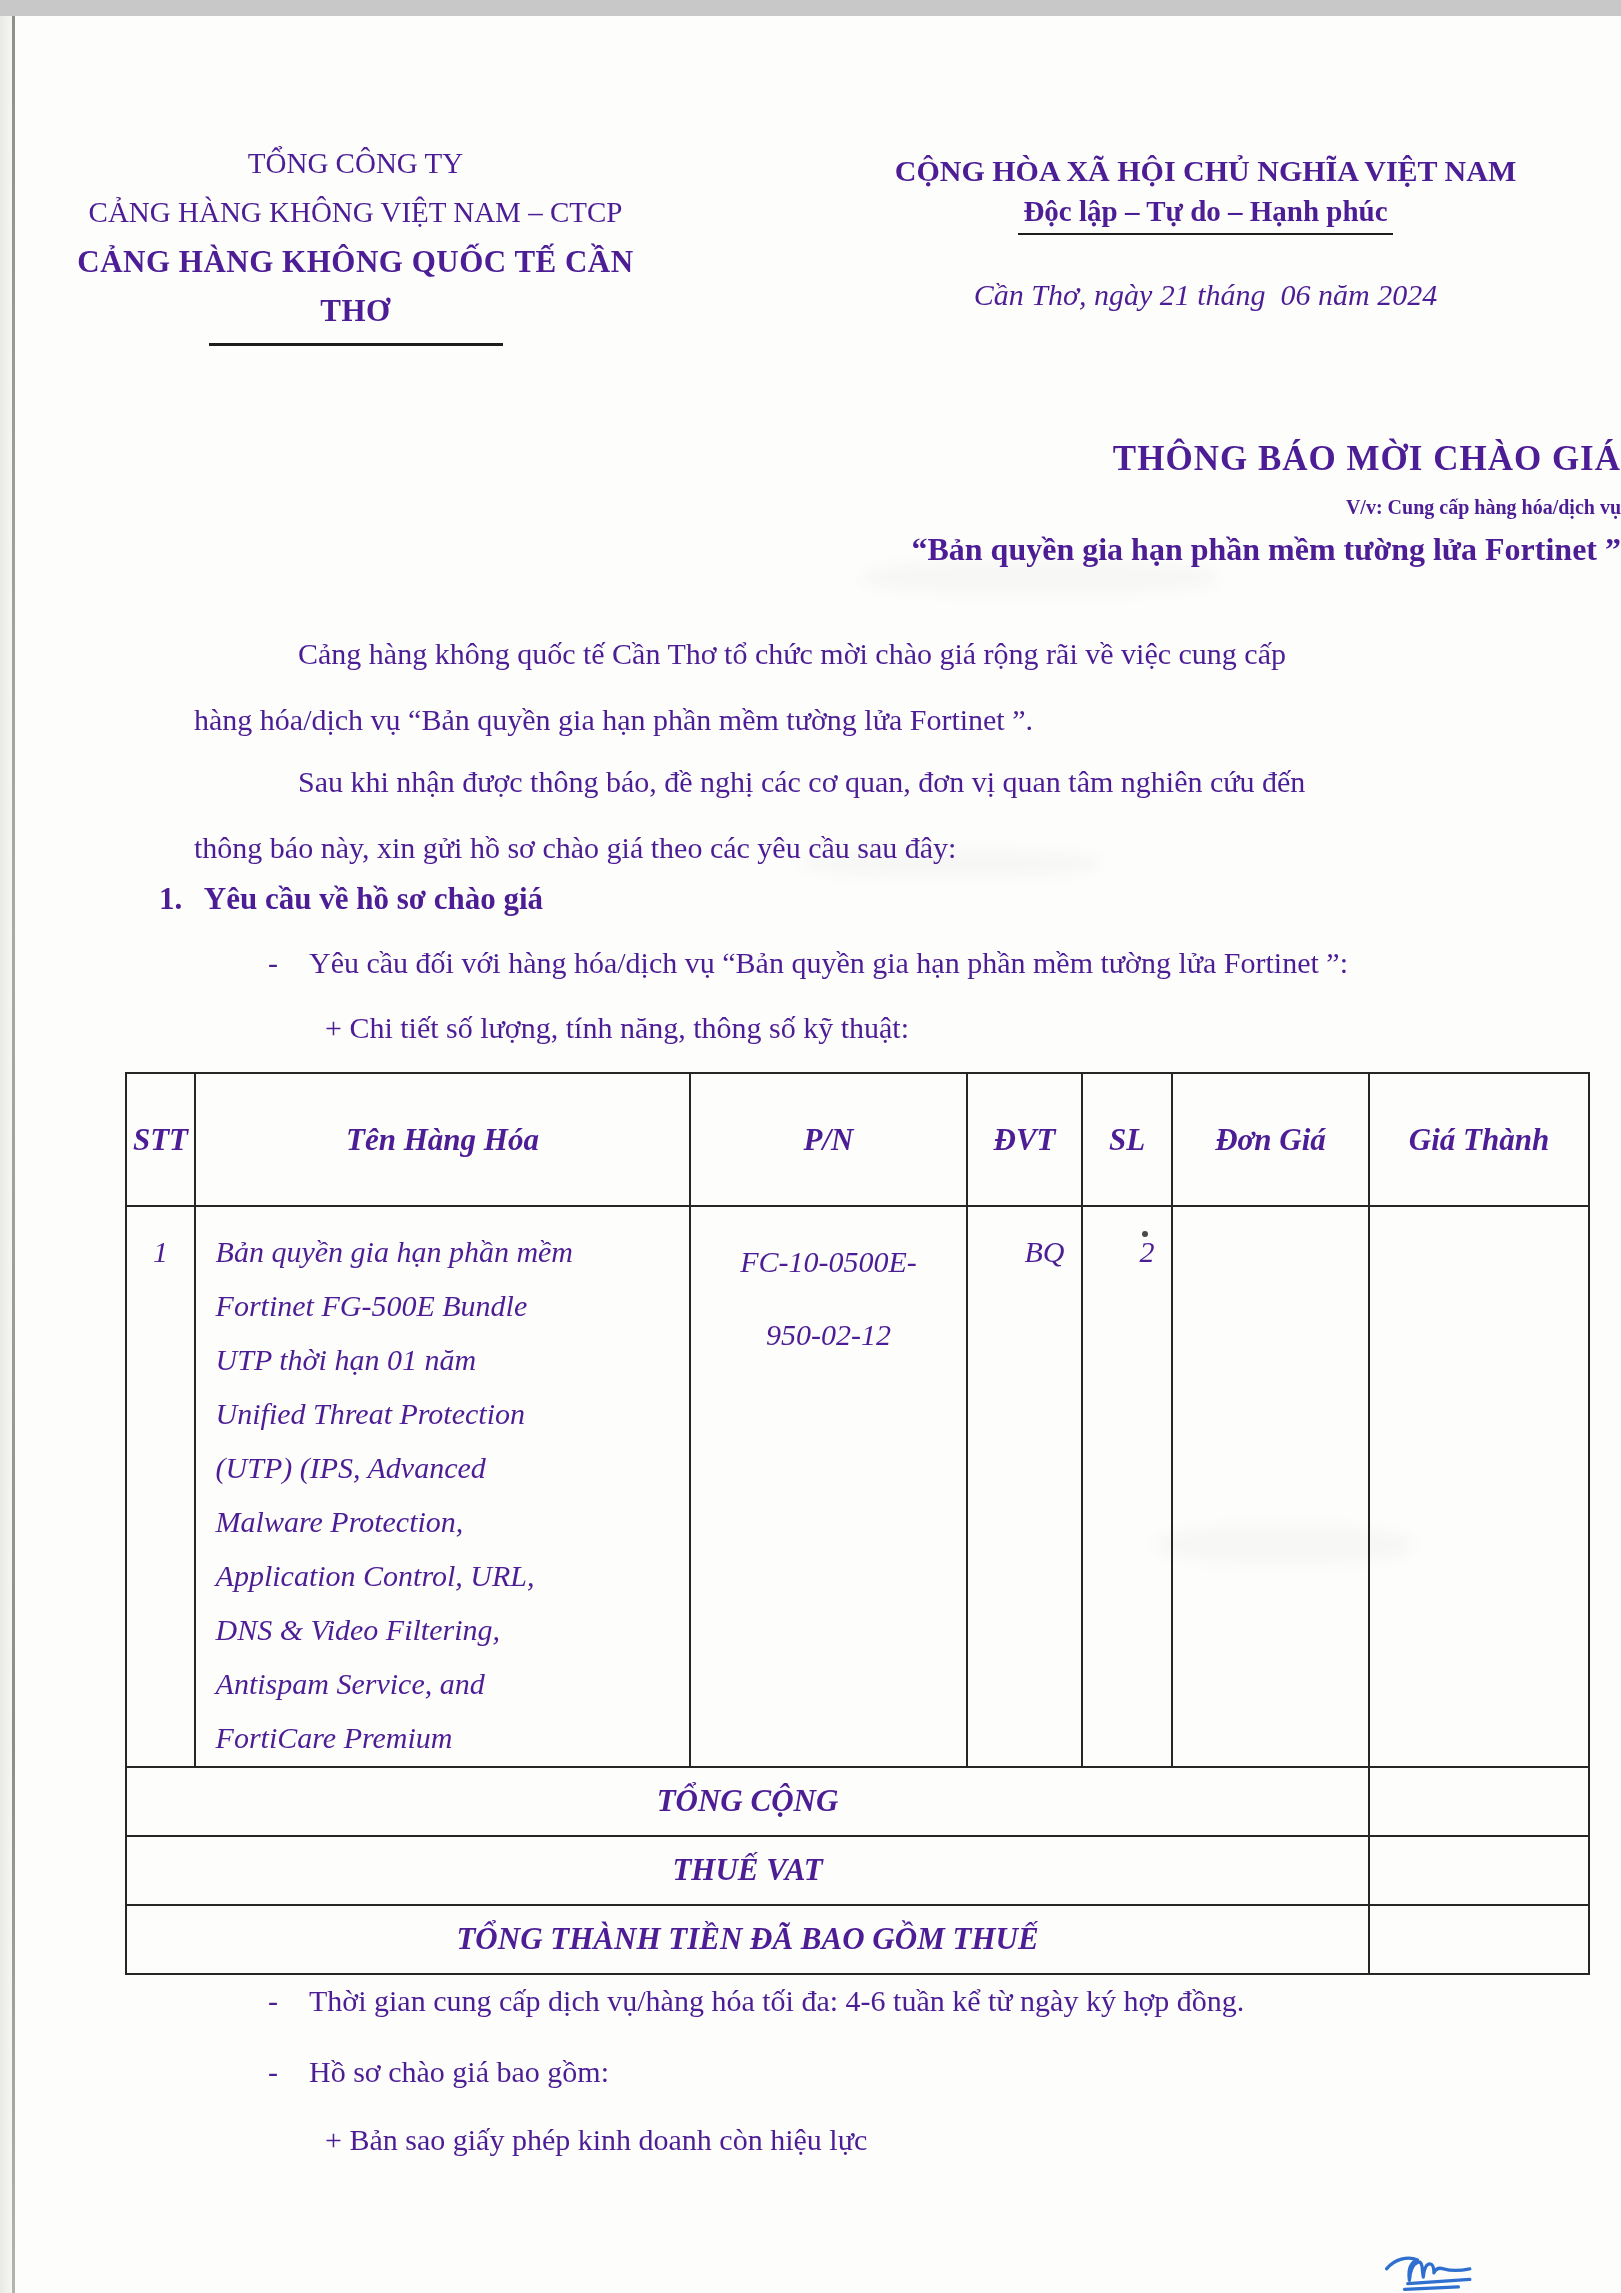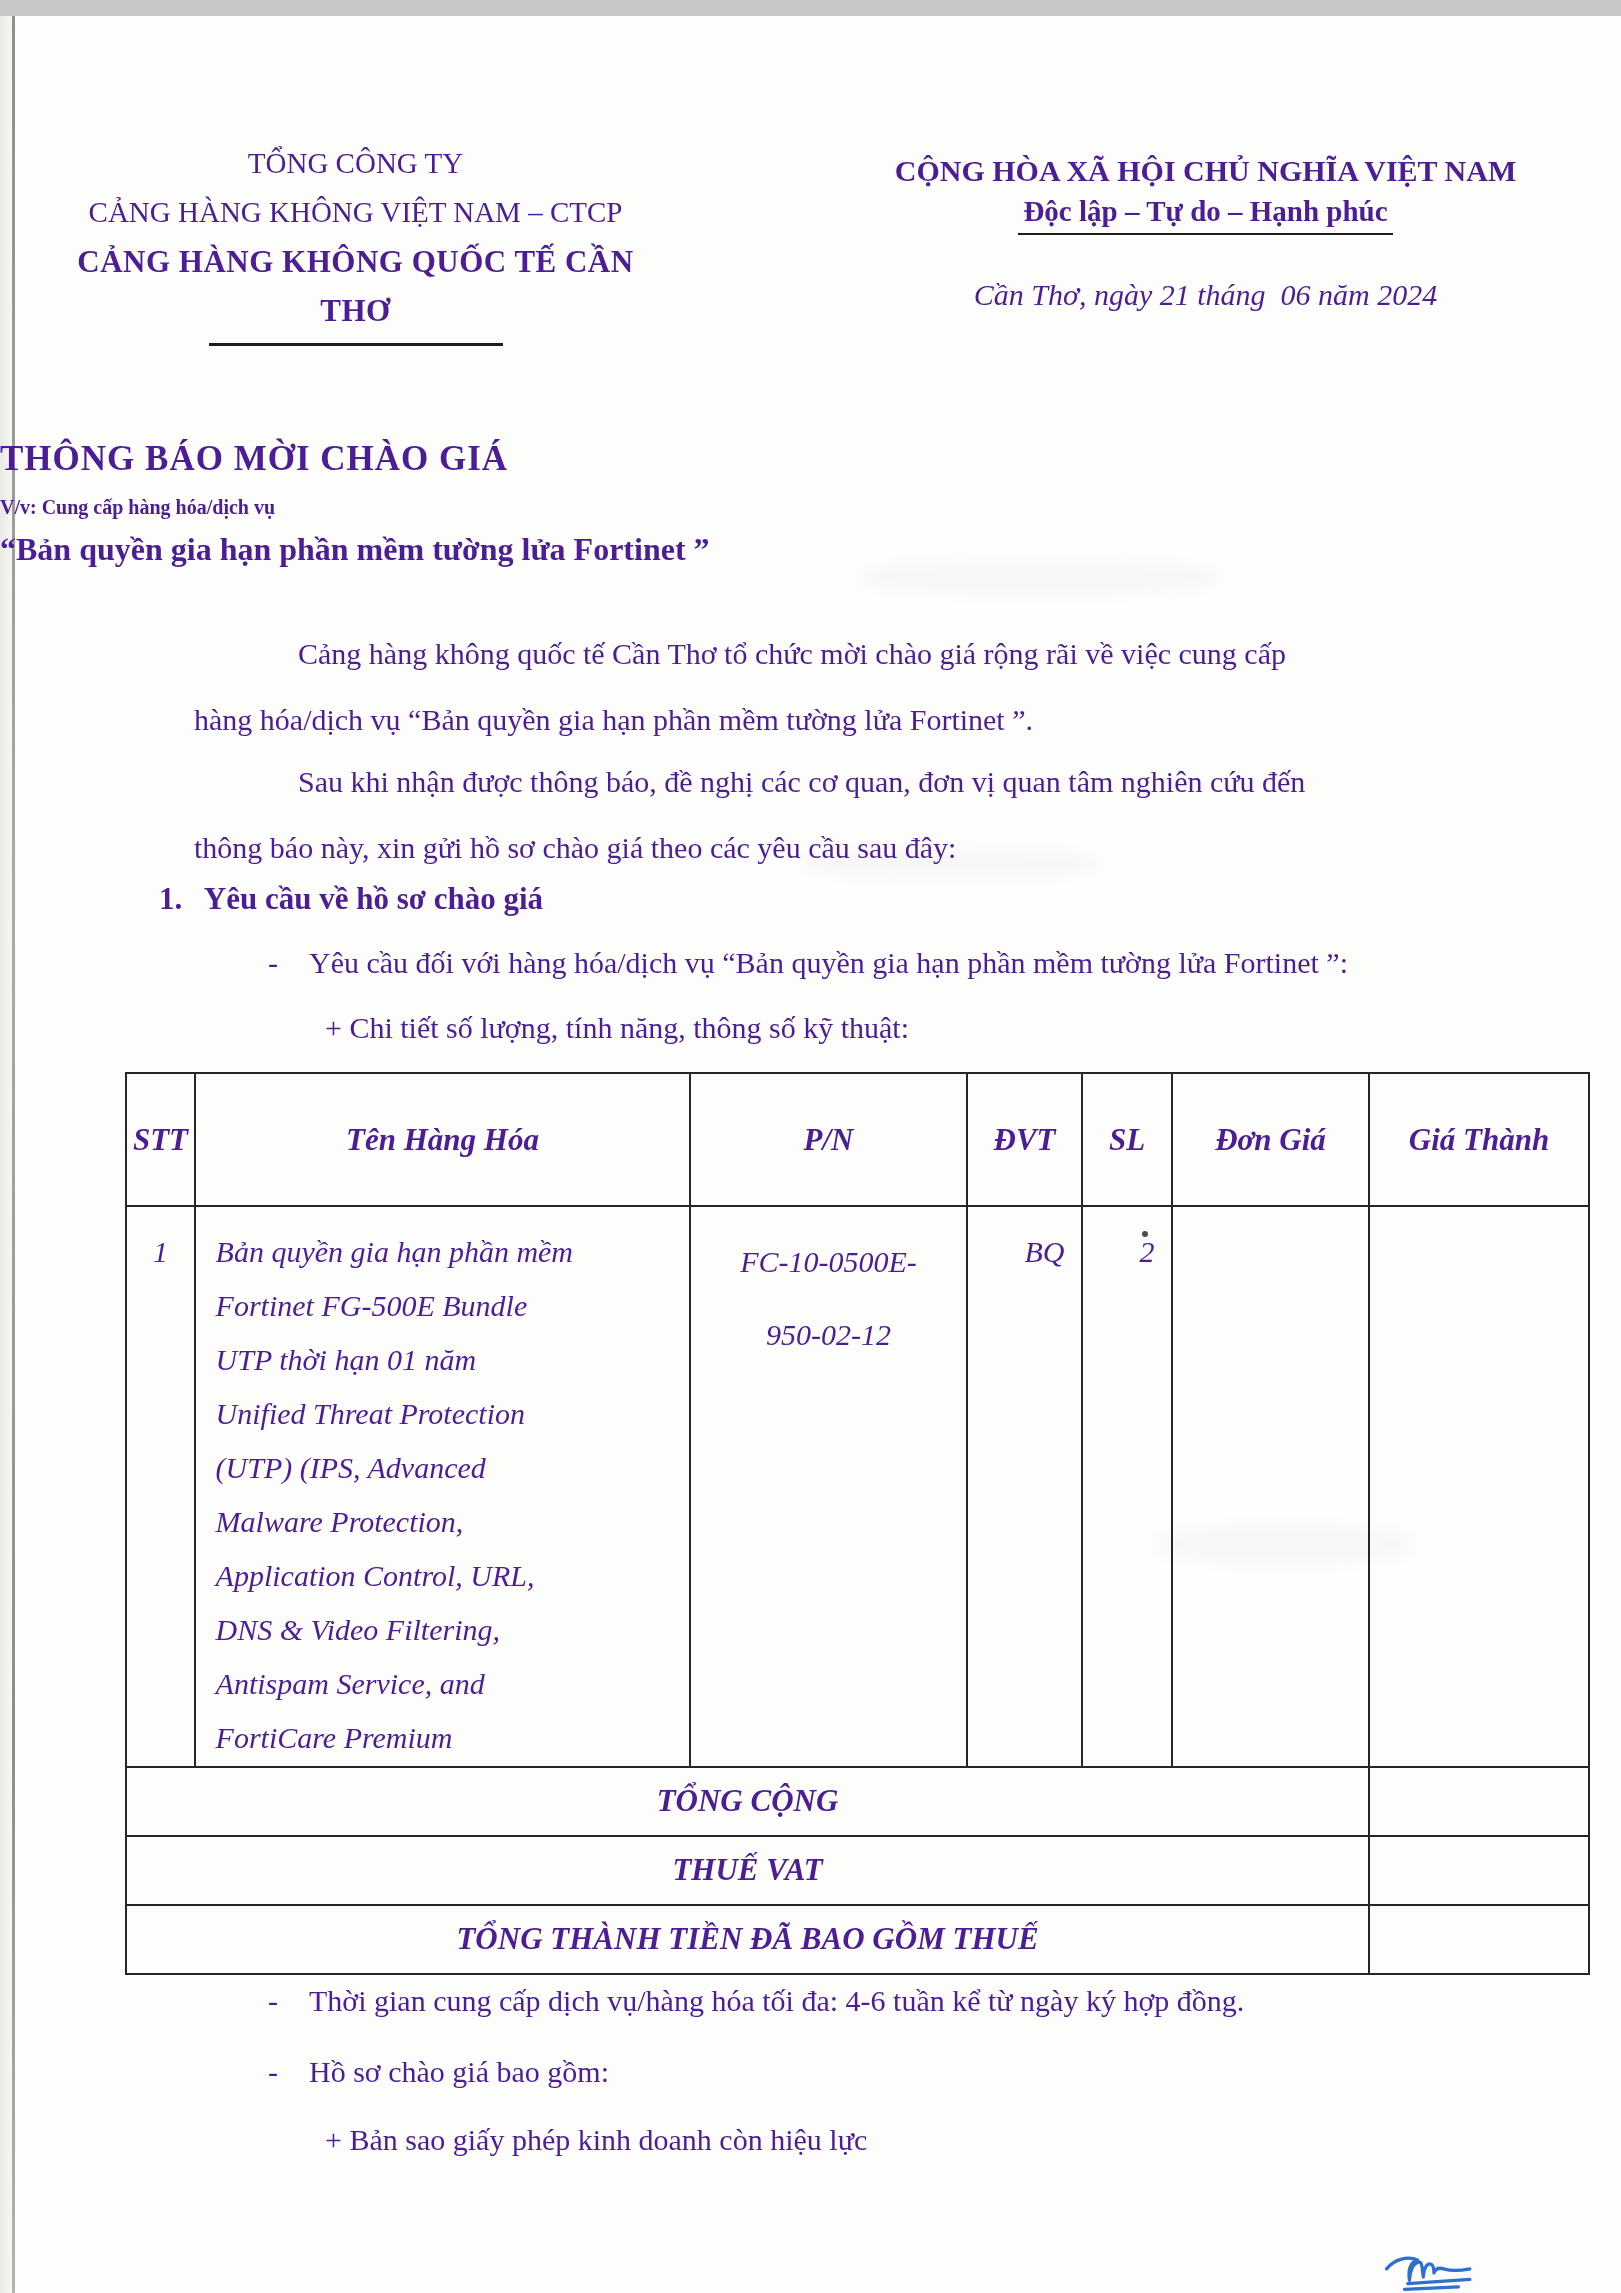--- a/index.html
+++ b/index.html
@@ -26,21 +26,21 @@
   .hdr-left .l3{font-size:31px;font-weight:bold;letter-spacing:0.5px;}
   .hdr-left .rule{width:294px;height:0;border-bottom:3.9px solid #1d1d1d;margin:7.8px auto 0 auto;}
 
   .hdr-right{position:absolute;left:828px;top:133px;width:755px;text-align:center;}
   .hdr-right .m1{font-size:30px;font-weight:bold;line-height:43px;}
   .hdr-right .m2{display:inline-block;font-size:29px;font-weight:bold;line-height:39px;
     border-bottom:2.9px solid #1d1d1d;padding:0 5.9px 2px 5.9px;}
   .hdr-right .dateline{font-size:30px;font-style:italic;margin-top:43px;white-space:pre-wrap;}
 
   
-  .title-block{position:absolute;left:0;top:423px;width:1621px;text-align:left;}
+  .title-block{position:absolute;left:0;top:423px;width:1621px;text-align:right;}
   .title-main{font-size:35px;font-weight:bold;letter-spacing:1px;}
   .title-sub1{font-size:20px;font-weight:bold;margin-top:16.7px;}
   .title-sub2{font-size:32px;font-weight:bold;margin-top:12.7px;}
 
   
   .para{position:absolute;left:194px;width:1279px;font-size:30px;line-height:66px;
     text-align:justify;white-space:pre-line;text-indent:104px;}
   .p1{top:605px;}
   .p2{top:733px;}
 

